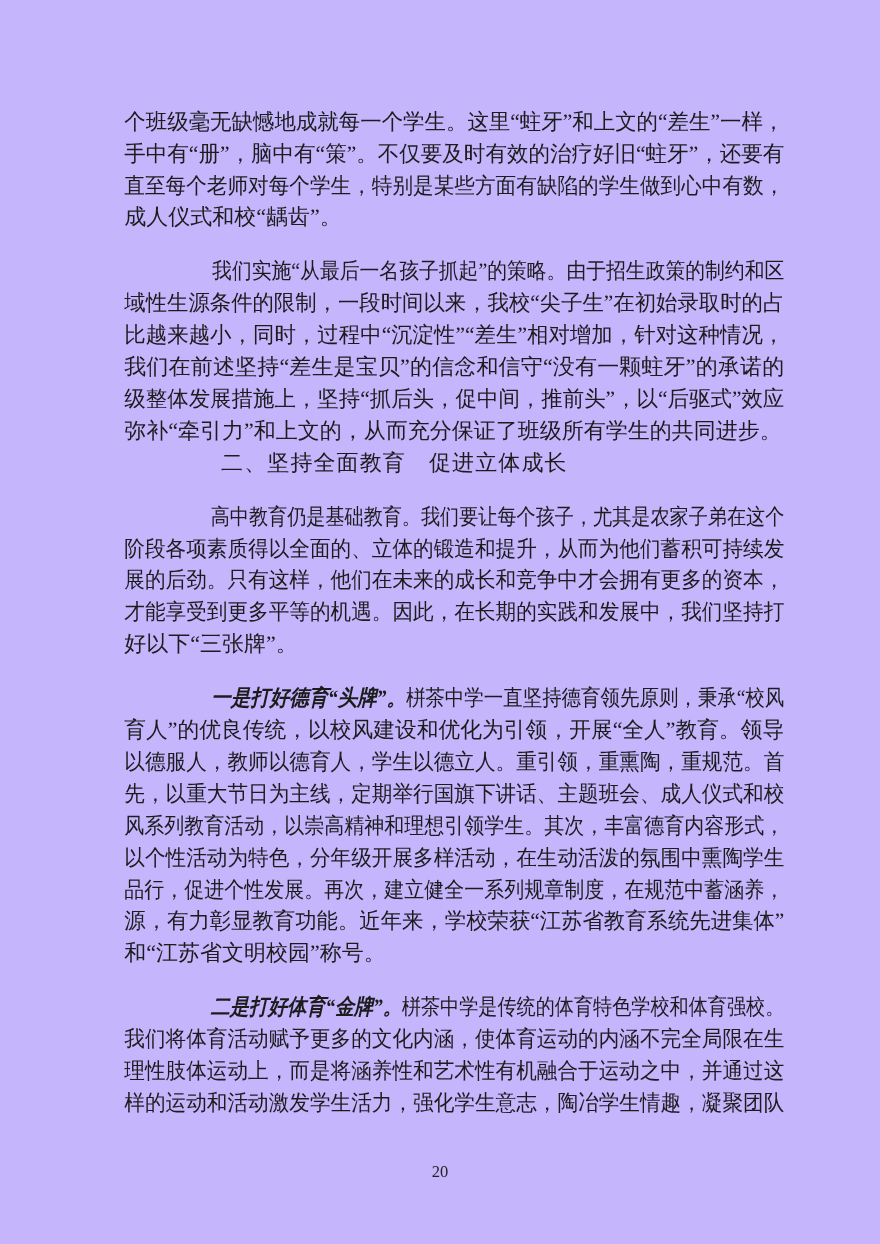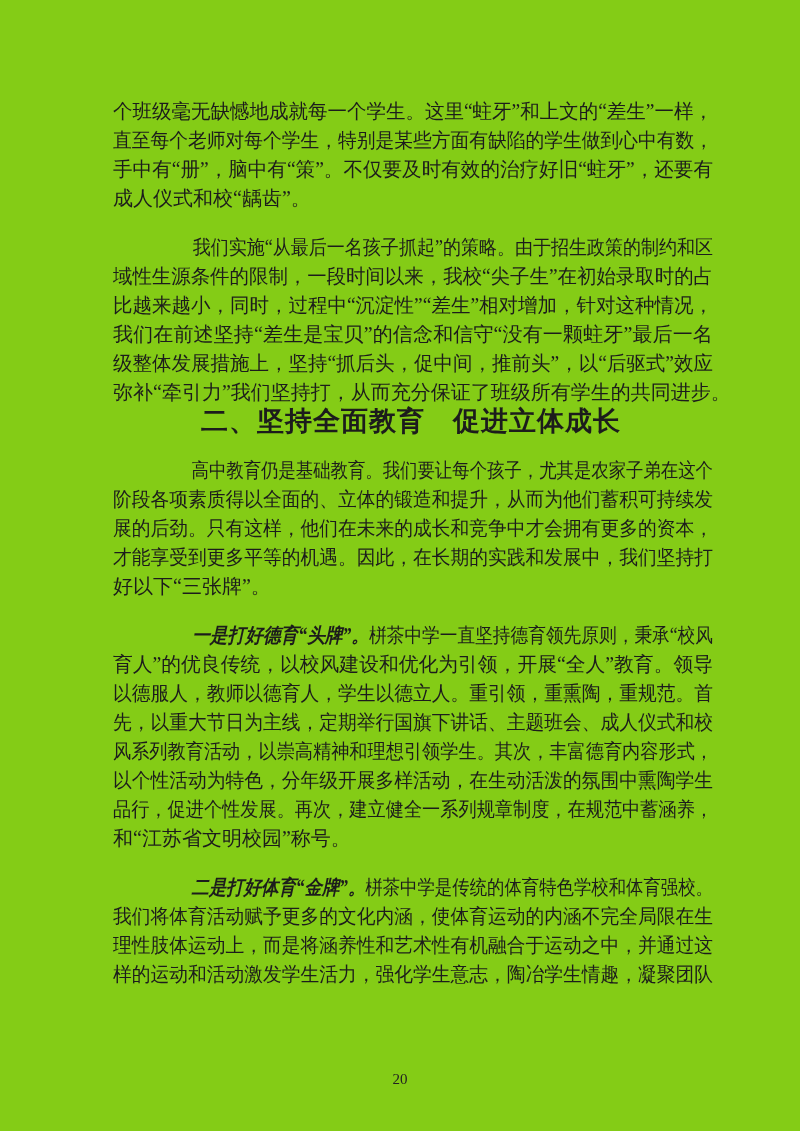--- a/index.html
+++ b/index.html
@@ -1,21 +1,21 @@
 <!DOCTYPE html>
 <html><head>
 <meta charset="utf-8">
 <style>
   html, body { margin: 0; padding: 0; background: #e9e9e9; }
   .page {
     position: relative;
     width: 800px;
     height: 1131px;
     margin: 0 auto;
-    background: #84cc16;
+    background: #c4b5fd;
     color: #1c1c1c;
     font-family: "Liberation Serif", "DejaVu Serif", serif;
     overflow: hidden;
   }
   .text-block {
     position: absolute;
     left: 113px;
     top: 97px;
     width: 600px;
   }
@@ -27,69 +27,69 @@
     white-space: nowrap;
   }
   .line.indent { text-indent: 42px; margin-top: 20px; }
   .fit { display: inline-block; transform-origin: 0 50%; }
   .lead {
     font-weight: bold;
     font-style: italic;
   }
   .heading-line {
     font-family: "Liberation Sans", "DejaVu Sans", sans-serif;
-    font-weight: bold;
-    font-size: 27px;
+    font-weight: normal;
+    font-size: 20px;
     text-indent: 44px;
     letter-spacing: 1px;
   }
   .page-number {
     position: absolute;
     top: 1058px;
     left: 0;
     width: 100%;
     text-align: center;
     font-size: 15px;
     color: #222222;
-    margin-top: 13px;
   }
 </style>
 </head>
 <body>
 
 <div class="page">
   <div class="text-block">
 
     <div class="line"><span class="fit" style="transform: scaleX(0.974792);">个班级毫无缺憾地成就每一个学生。这里“蛀牙”和上文的“差生”一样，</span></div>
+    <div class="line"><span class="fit" style="transform: scaleX(0.978369);">手中有“册”，脑中有“策”。不仅要及时有效的治疗好旧“蛀牙”，还要有</span></div>
     <div class="line"><span class="fit" style="transform: scaleX(0.9375);">直至每个老师对每个学生，特别是某些方面有缺陷的学生做到心中有数，</span></div>
-    <div class="line"><span class="fit" style="transform: scaleX(0.978369);">手中有“册”，脑中有“策”。不仅要及时有效的治疗好旧“蛀牙”，还要有</span></div>
     <div class="line"><span class="fit">成人仪式和校“龋齿”。</span></div>
 
     <div class="line indent"><span class="fit" style="transform: scaleX(0.90034);">我们实施“从最后一名孩子抓起”的策略。由于招生政策的制约和区</span></div>
     <div class="line"><span class="fit" style="transform: scaleX(0.971242);">域性生源条件的限制，一段时间以来，我校“尖子生”在初始录取时的占</span></div>
     <div class="line"><span class="fit" style="transform: scaleX(0.974792);">比越来越小，同时，过程中“沉淀性”“差生”相对增加，针对这种情况，</span></div>
-    <div class="line"><span class="fit" style="letter-spacing: 0.14px;">我们在前述坚持“差生是宝贝”的信念和信守“没有一颗蛀牙”最后一名</span></div>
+    <div class="line"><span class="fit" style="letter-spacing: 0.14px;">我们在前述坚持“差生是宝贝”的信念和信守“没有一颗蛀牙”的承诺的</span></div>
     <div class="line"><span class="fit" style="transform: scaleX(0.974792);">级整体发展措施上，坚持“抓后头，促中间，推前头”，以“后驱式”效应</span></div>
-    <div class="line"><span class="fit">弥补“牵引力”我们坚持打，从而充分保证了班级所有学生的共同进步。</span></div>
+    <div class="line"><span class="fit">弥补“牵引力”和上文的，从而充分保证了班级所有学生的共同进步。</span></div>
 
     <div class="line heading-line"><span class="fit">二、坚持全面教育　促进立体成长</span></div>
 
     <div class="line indent"><span class="fit" style="transform: scaleX(0.869159);">高中教育仍是基础教育。我们要让每个孩子，尤其是农家子弟在这个</span></div>
     <div class="line"><span class="fit" style="transform: scaleX(0.9375);">阶段各项素质得以全面的、立体的锻造和提升，从而为他们蓄积可持续发</span></div>
     <div class="line"><span class="fit" style="transform: scaleX(0.9375);">展的后劲。只有这样，他们在未来的成长和竞争中才会拥有更多的资本，</span></div>
     <div class="line"><span class="fit" style="transform: scaleX(0.9375);">才能享受到更多平等的机遇。因此，在长期的实践和发展中，我们坚持打</span></div>
     <div class="line"><span class="fit">好以下“三张牌”。</span></div>
 
     <div class="line indent"><span class="fit" style="transform: scaleX(0.884464);"><span class="lead">一是打好德育“头牌”。</span><span>栟茶中学一直坚持德育领先原则，秉承“校风</span></span></div>
     <div class="line"><span class="fit" style="transform: scaleX(0.989053);">育人”的优良传统，以校风建设和优化为引领，开展“全人”教育。领导</span></div>
     <div class="line"><span class="fit" style="transform: scaleX(0.9375);">以德服人，教师以德育人，学生以德立人。重引领，重熏陶，重规范。首</span></div>
     <div class="line"><span class="fit" style="transform: scaleX(0.9375);">先，以重大节日为主线，定期举行国旗下讲话、主题班会、成人仪式和校</span></div>
     <div class="line"><span class="fit" style="transform: scaleX(0.909091);">风系列教育活动，以崇高精神和理想引领学生。其次，丰富德育内容形式，</span></div>
     <div class="line"><span class="fit" style="transform: scaleX(0.9375);">以个性活动为特色，分年级开展多样活动，在生动活泼的氛围中熏陶学生</span></div>
     <div class="line"><span class="fit" style="transform: scaleX(0.909091);">品行，促进个性发展。再次，建立健全一系列规章制度，在规范中蓄涵养，</span></div>
+    <div class="line"><span class="fit" style="transform: scaleX(0.971242);">源，有力彰显教育功能。近年来，学校荣获“江苏省教育系统先进集体”</span></div>
     <div class="line"><span class="fit">和“江苏省文明校园”称号。</span></div>
 
     <div class="line indent"><span class="fit" style="transform: scaleX(0.869159);"><span class="lead">二是打好体育“金牌”。</span><span>栟茶中学是传统的体育特色学校和体育强校。</span></span></div>
     <div class="line"><span class="fit" style="transform: scaleX(0.9375);">我们将体育活动赋予更多的文化内涵，使体育运动的内涵不完全局限在生</span></div>
     <div class="line"><span class="fit" style="transform: scaleX(0.9375);">理性肢体运动上，而是将涵养性和艺术性有机融合于运动之中，并通过这</span></div>
     <div class="line"><span class="fit" style="transform: scaleX(0.9375);">样的运动和活动激发学生活力，强化学生意志，陶冶学生情趣，凝聚团队</span></div>
 
   </div>
 
   <div class="page-number">20</div>

